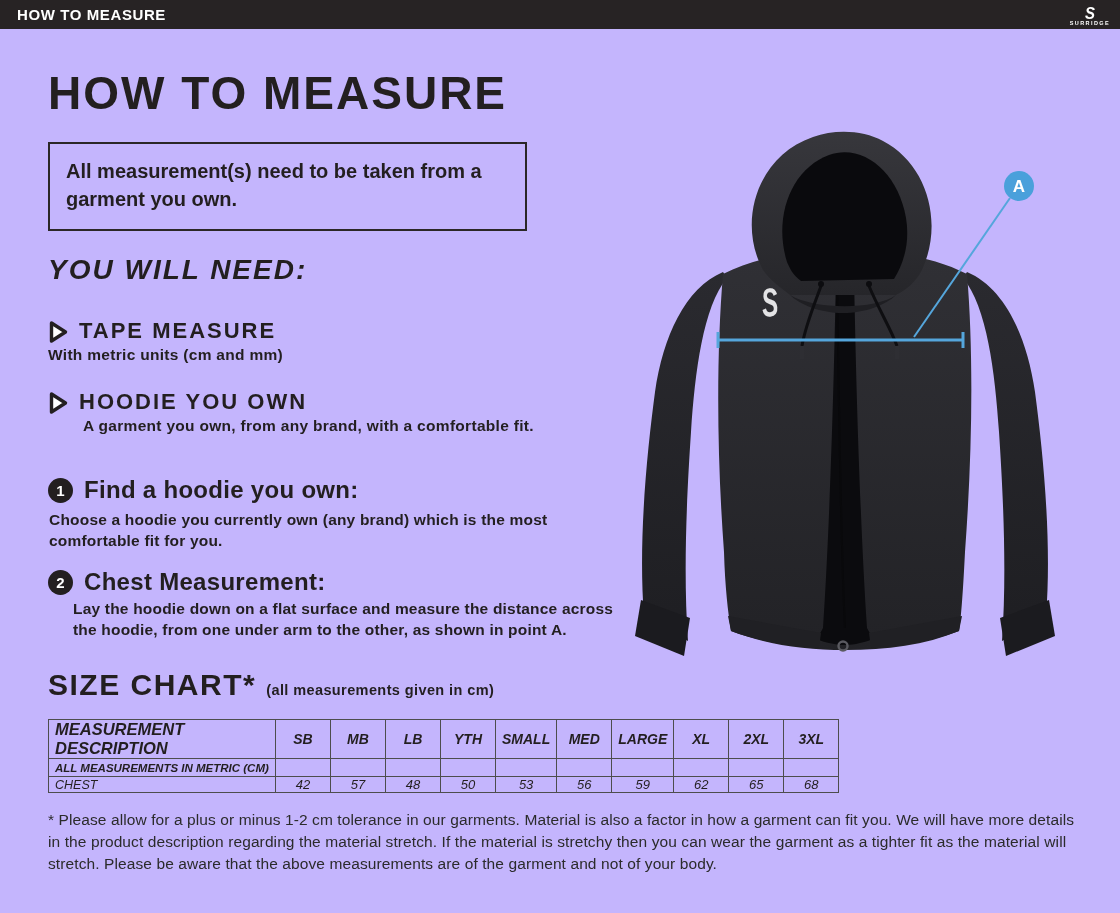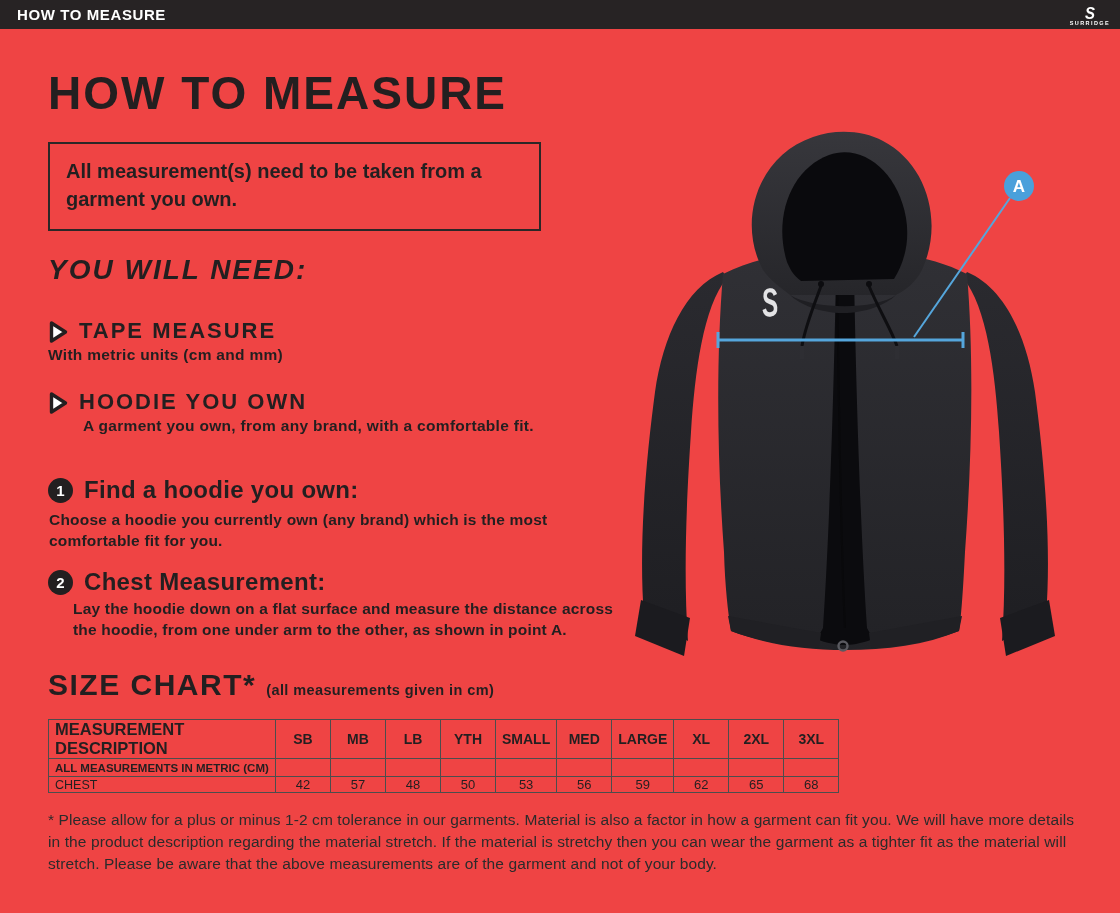--- a/index.html
+++ b/index.html
@@ -1,46 +1,46 @@
 <!DOCTYPE html>
 <html><head>
 <meta charset="utf-8">
 <style>
   html,body{margin:0;padding:0;background:#fff;}
-  .canvas{position:relative;width:1120px;height:913px;background:#ef4444;
+  .canvas{position:relative;width:1120px;height:913px;background:#c4b5fd;
           font-family:"Liberation Sans",sans-serif;color:#231f20;overflow:hidden;}
 
   
   .topbar{position:absolute;left:0;top:0;width:1120px;height:29px;background:#272324;
           display:flex;align-items:center;justify-content:space-between;box-sizing:border-box;
           padding:0 10px 0 17px;}
   .topbar-title{color:#fff;font-size:15px;font-weight:bold;letter-spacing:.6px;}
   .brand{display:flex;flex-direction:column;align-items:center;line-height:1;margin-top:2px;}
   .brand-s{color:#fff;font-size:15px;font-weight:bold;font-style:italic;transform:scaleY(1.15);}
   .brand-word{color:#fff;font-size:5.5px;font-weight:bold;letter-spacing:1.4px;margin-top:1px;}
 
   
   .h1{position:absolute;left:48px;top:66px;font-size:46px;font-weight:bold;letter-spacing:2px;}
   .notice{position:absolute;left:48px;top:142px;width:445px;border:2px solid #2b2727;
-          padding:13px 28px 16px 16px;font-size:20px;font-weight:bold;line-height:1.4;}
+          padding:13px 14px 16px 16px;font-size:20px;font-weight:bold;line-height:1.4;}
   .h2{position:absolute;left:48px;top:254px;font-size:28px;font-weight:bold;letter-spacing:2px;font-style:italic;}
   .need-item{position:absolute;left:48px;display:flex;align-items:flex-end;gap:10px;}
   .need-title{font-size:22px;font-weight:bold;letter-spacing:2px;}
   .need-desc{position:absolute;left:48px;font-size:15.5px;font-weight:bold;letter-spacing:.3px;}
   .step-head{position:absolute;left:48px;display:flex;align-items:center;gap:11px;}
   .step-badge{width:25px;height:25px;border-radius:50%;background:#231f20;color:#fff;
               font-size:15px;font-weight:bold;display:flex;align-items:center;justify-content:center;}
   .step-title{font-size:24px;font-weight:bold;letter-spacing:.3px;}
   .step-desc{position:absolute;left:49px;font-size:15.5px;font-weight:bold;line-height:1.38;letter-spacing:.2px;}
   .h3-row{position:absolute;left:48px;top:668px;display:flex;align-items:baseline;gap:10px;}
   .h3{font-size:30px;font-weight:bold;letter-spacing:1.5px;}
   .h3-sub{font-size:14.5px;font-weight:bold;letter-spacing:.4px;}
 
   
-  .size-table{position:absolute;left:48px;top:719px;border-collapse:collapse;table-layout:fixed;}
+  .size-table{position:absolute;left:48px;top:719px;border-collapse:collapse;table-layout:fixed;font-style:italic;}
   .size-table th,.size-table td{border:1.6px solid #4d4d4d;box-sizing:border-box;padding:0 6px;}
   .col-label{width:227px;}
   .col-size{width:55px;}
   .size-table thead th{height:31px;font-size:16.5px;font-weight:bold;text-align:left;}
   .size-table thead th.size-col{font-size:14px;text-align:center;}
   .row-metric td{height:18px;font-size:11.5px;font-weight:bold;}
   .row-chest td{height:16px;font-size:12.5px;font-weight:normal;}
   .row-chest td.num{text-align:center;font-size:13px;}
 
   .footnote{position:absolute;left:48px;top:809px;width:1042px;font-size:15.5px;

